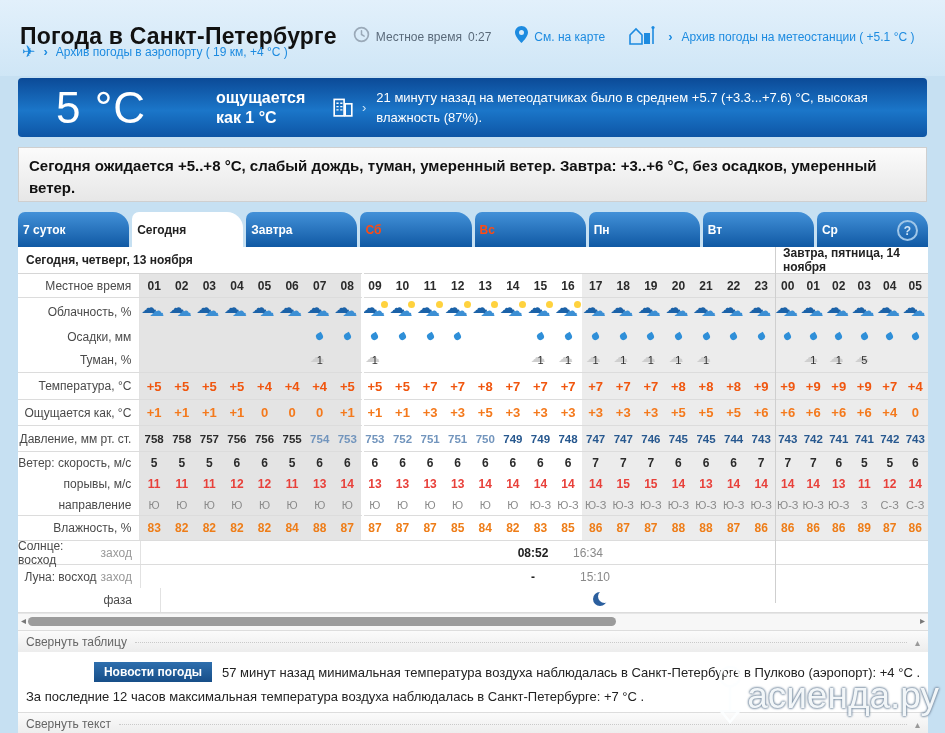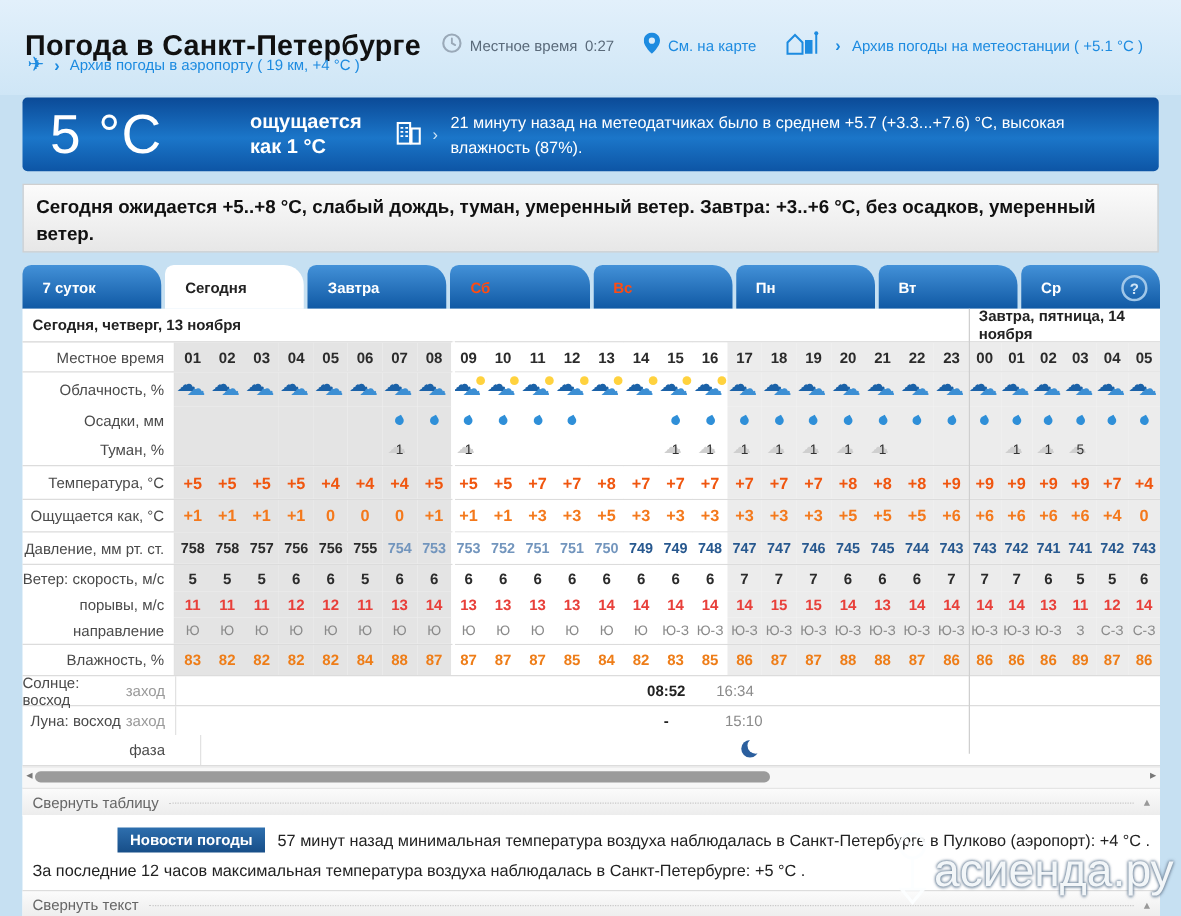--- a/index.html
+++ b/index.html
@@ -12,32 +12,32 @@
   .title{font-size:23px;font-weight:bold;color:#111;letter-spacing:0.2px;}
   .hlink{color:#1d8be0;font-size:12px;text-decoration:none;cursor:pointer;}
   .time-val{color:#5a6a7a;font-size:12px;}
   .bullet{color:#1d8be0;font-size:13px;font-weight:bold;margin:0 3px;}
   .hsp{display:inline-flex;align-items:center;gap:6px;}
   #hdr-row2{position:absolute;left:22px;top:42px;display:flex;align-items:center;gap:5px;}
   .plane{color:#1d8be0;font-size:16px;}
   
   #banner{position:absolute;left:18px;top:78px;width:909px;height:59px;border-radius:4px;
     background:linear-gradient(#0b4a97,#1b76c9 55%,#0d55a5);display:flex;align-items:center;color:#fff;}
-  .big-temp{font-size:44px;font-weight:normal;margin-left:22px;width:160px;letter-spacing:1px;}
+  .big-temp{font-size:44px;font-weight:normal;margin-left:38px;width:160px;letter-spacing:1px;}
   .feels{font-size:16px;font-weight:bold;line-height:1.25;width:110px;}
   .b-icon{margin:0 8px 0 6px;}
   .b-arrow{color:#cfe4f6;font-size:13px;margin-right:10px;}
   .b-info{font-size:13px;line-height:1.5;width:545px;}
   
   #summary{position:absolute;left:18px;top:147px;width:887px;height:39px;border:1px solid #cfcfcf;
     background:linear-gradient(#fbfbfb,#e7e7e7);padding:7px 10px;font-size:15px;font-weight:bold;color:#111;line-height:1.45;}
   
   #tabs-bar{position:absolute;left:18px;top:212px;width:910px;height:35px;display:flex;gap:3px;}
   .tab{flex:1;border-radius:7px 16px 0 0;background:linear-gradient(#4391d8,#1059a4);
-    display:flex;align-items:center;padding-left:16px;font-size:12px;font-weight:bold;color:#fff;cursor:pointer;position:relative;}
+    display:flex;align-items:center;padding-left:5px;font-size:12px;font-weight:bold;color:#fff;cursor:pointer;position:relative;}
   .tab.weekend{color:#ff4b12;}
   .tab.active{background:#fff;color:#222;}
   #help{position:absolute;right:10px;top:8px;width:17px;height:17px;border-radius:50%;border:2px solid #9fc6e8;
     color:#cfe4f6;font-size:12px;font-weight:bold;display:flex;align-items:center;justify-content:center;cursor:pointer;}
   
   #panel{position:absolute;left:18px;top:247px;width:910px;background:#fff;}
   #table-area{position:relative;}
   #dayhdr{display:flex;height:26px;border-bottom:1px solid #d6d6d6;font-size:12px;font-weight:bold;color:#222;}
   #dayhdr .dh-today{width:749px;display:flex;align-items:center;padding-left:8px;}
   #dayhdr .dh-tm{flex:1;display:flex;align-items:center;padding-left:8px;}
@@ -1319,21 +1319,21 @@
   </div>
 
   <div id="news">
     <div id="news-line1">
       <span id="news-badge">Новости погоды</span>
       <span>
         <span>57 минут назад минимальная температура воздуха наблюдалась </span><span class="nb">в Санкт-Петербурге</span><span> в Пулково (аэропорт): +4 °C .</span>
       </span>
     </div>
     <div id="news-line2">
-      <span>За последние 12 часов максимальная температура воздуха наблюдалась </span><span class="nb">в Санкт-Петербурге</span><span>: +5 °C .</span>
+      <span>За последние 12 часов максимальная температура воздуха наблюдалась </span><span class="nb">в Санкт-Петербурге</span><span>: +7 °C .</span>
     </div>
     <div class="collapse-row">
       <span>Свернуть текст</span>
       <span class="dots"></span>
       <span class="caret">▴</span>
     </div>
   </div>
 
   <div id="wm">
     <span><svg width="34" height="60" viewBox="0 0 34 62">

